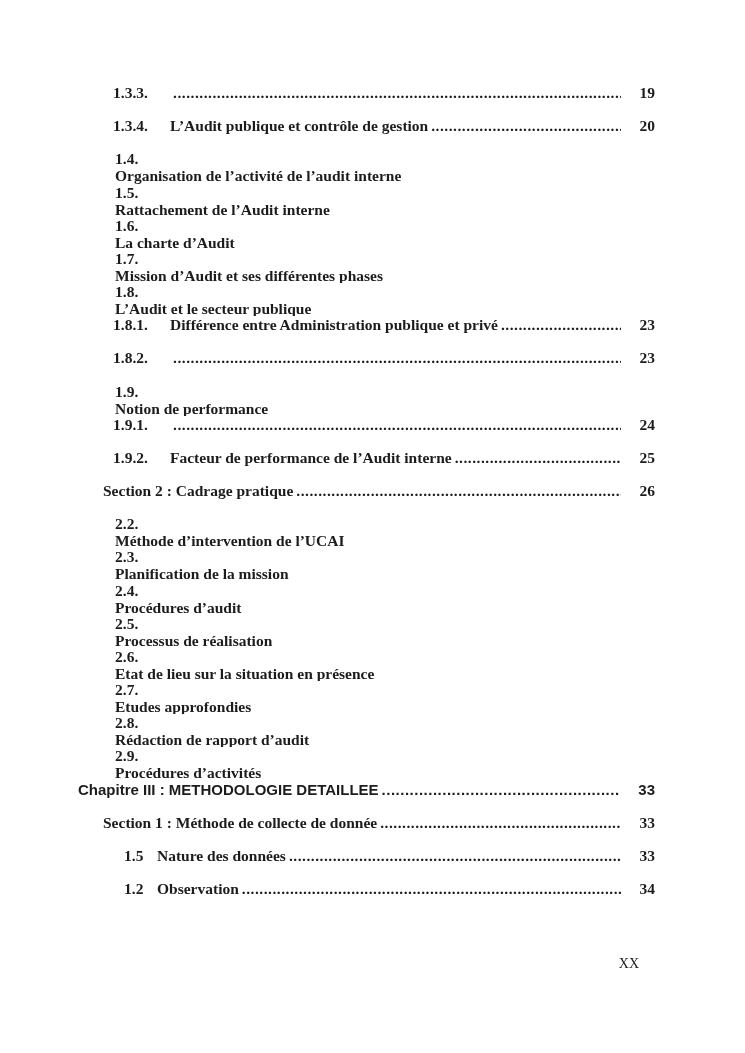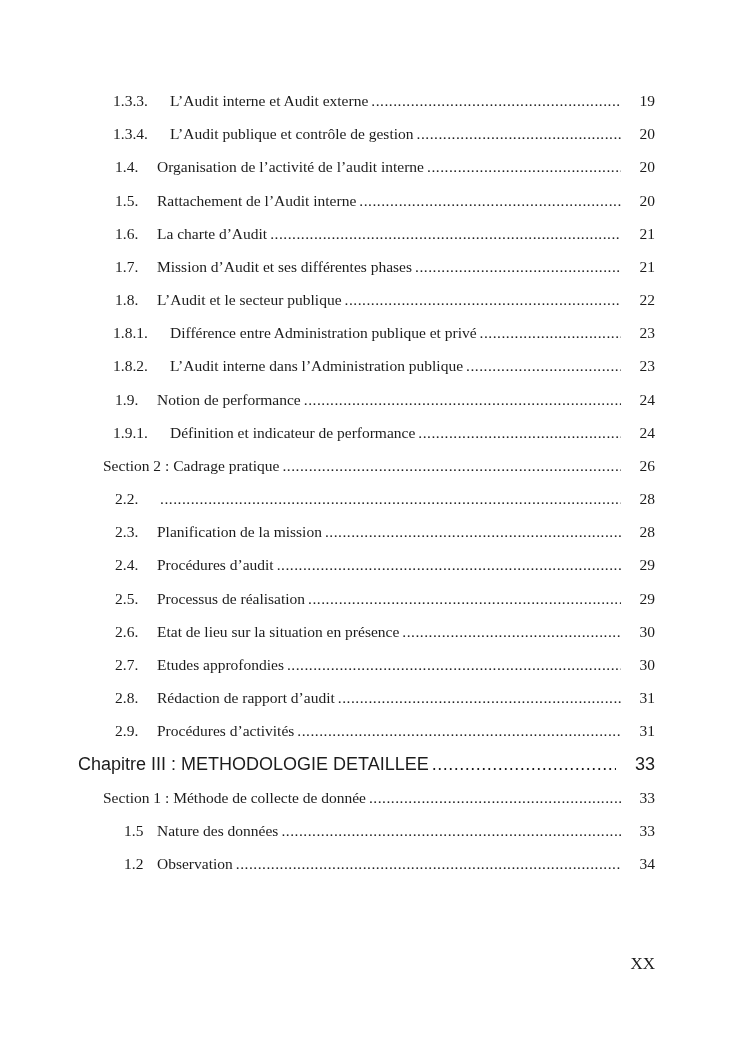--- a/index.html
+++ b/index.html
@@ -16,73 +16,73 @@
     color: #1c1c1c;
   }
   .toc {
     position: absolute;
     top: 84px;
     left: 78px;
     right: 90px;
   }
   .row {
     display: flex;
-    align-items: center;
+    align-items: flex-start;
     height: 33.18px;
     font-size: 15.5px;
     line-height: 17px;
     white-space: nowrap;
     overflow: hidden;
+    font-weight: bold;
   }
   .num   { flex: 0 0 auto; }
   .title { flex: 0 0 auto; }
   .leader {
     flex: 1 1 auto;
     overflow: hidden;
     margin-left: 3px;
     margin-right: 2px;
     letter-spacing: 0.5px;
   }
   .leader::after {
     content: "..........................................................................................................................................................................................................................";
   }
   .page {
     flex: 0 0 auto;
     text-align: right;
     margin-left: 17px;
   }
   
   .lvl-section { padding-left: 25px; }
-  .lvl-l2      { padding-left: 37px; }
+  .lvl-l2      { padding-left: 37px; flex-direction: column; }
   .lvl-l2 .num { width: 42px; }
   .lvl-l3      { padding-left: 35px; }
   .lvl-l3 .num { width: 57px; }
   .lvl-l2b     { padding-left: 46px; }
   .lvl-l2b .num { width: 33px; }
   .lvl-chapter {
     padding-left: 0;
     font-family: "Liberation Sans", sans-serif;
-    font-size: 18px;
+    font-size: 15px;
   }
   .footer {
     position: absolute;
     top: 955px;
-    right: 90px;
-    font-size: 17px;
+    right: 106px;
+    font-size: 14px;
     line-height: 18px;
   }
 </style>
 </head>
 <body>
 
 <div class="doc-page">
   <div class="toc" id="toc">
       <div class="row lvl-l3">
         <span class="num">1.3.3.</span>
-        <span class="title">L’Audit interne et Audit externe</span>
         <span class="leader"></span>
         <span class="page">19</span>
       </div>
       <div class="row lvl-l3">
         <span class="num">1.3.4.</span>
         <span class="title">L’Audit publique et contrôle de gestion</span>
         <span class="leader"></span>
         <span class="page">20</span>
       </div>
       <div class="row lvl-l2">
@@ -116,43 +116,48 @@
         <span class="page">22</span>
       </div>
       <div class="row lvl-l3">
         <span class="num">1.8.1.</span>
         <span class="title">Différence entre Administration publique et privé</span>
         <span class="leader"></span>
         <span class="page">23</span>
       </div>
       <div class="row lvl-l3">
         <span class="num">1.8.2.</span>
-        <span class="title">L’Audit interne dans l’Administration publique</span>
         <span class="leader"></span>
         <span class="page">23</span>
       </div>
       <div class="row lvl-l2">
         <span class="num">1.9.</span>
         <span class="title">Notion de performance</span>
         <span class="leader"></span>
         <span class="page">24</span>
       </div>
       <div class="row lvl-l3">
         <span class="num">1.9.1.</span>
-        <span class="title">Définition et indicateur de performance</span>
         <span class="leader"></span>
         <span class="page">24</span>
+      </div>
+      <div class="row lvl-l3">
+        <span class="num">1.9.2.</span>
+        <span class="title">Facteur de performance de l’Audit interne</span>
+        <span class="leader"></span>
+        <span class="page">25</span>
       </div>
       <div class="row lvl-section">
         <span class="title">Section 2 : Cadrage pratique</span>
         <span class="leader"></span>
         <span class="page">26</span>
       </div>
       <div class="row lvl-l2">
         <span class="num">2.2.</span>
+        <span class="title">Méthode d’intervention de l’UCAI</span>
         <span class="leader"></span>
         <span class="page">28</span>
       </div>
       <div class="row lvl-l2">
         <span class="num">2.3.</span>
         <span class="title">Planification de la mission</span>
         <span class="leader"></span>
         <span class="page">28</span>
       </div>
       <div class="row lvl-l2">

